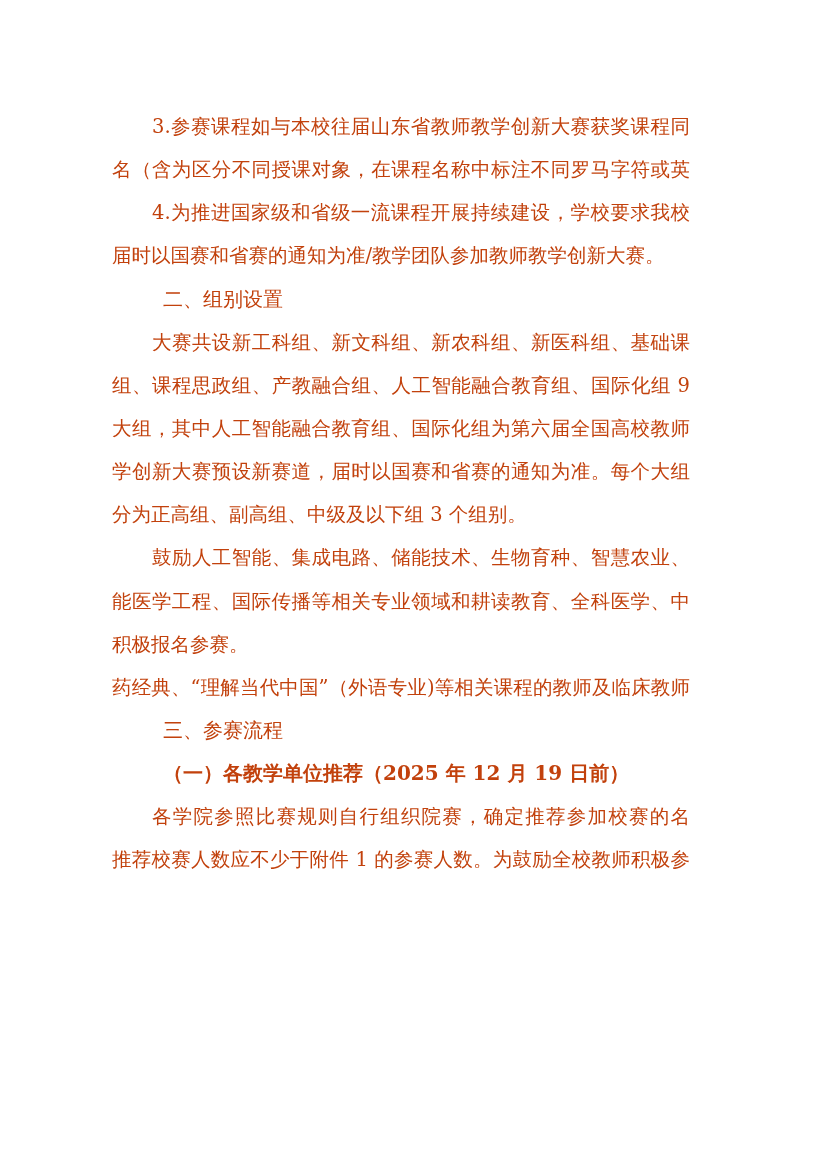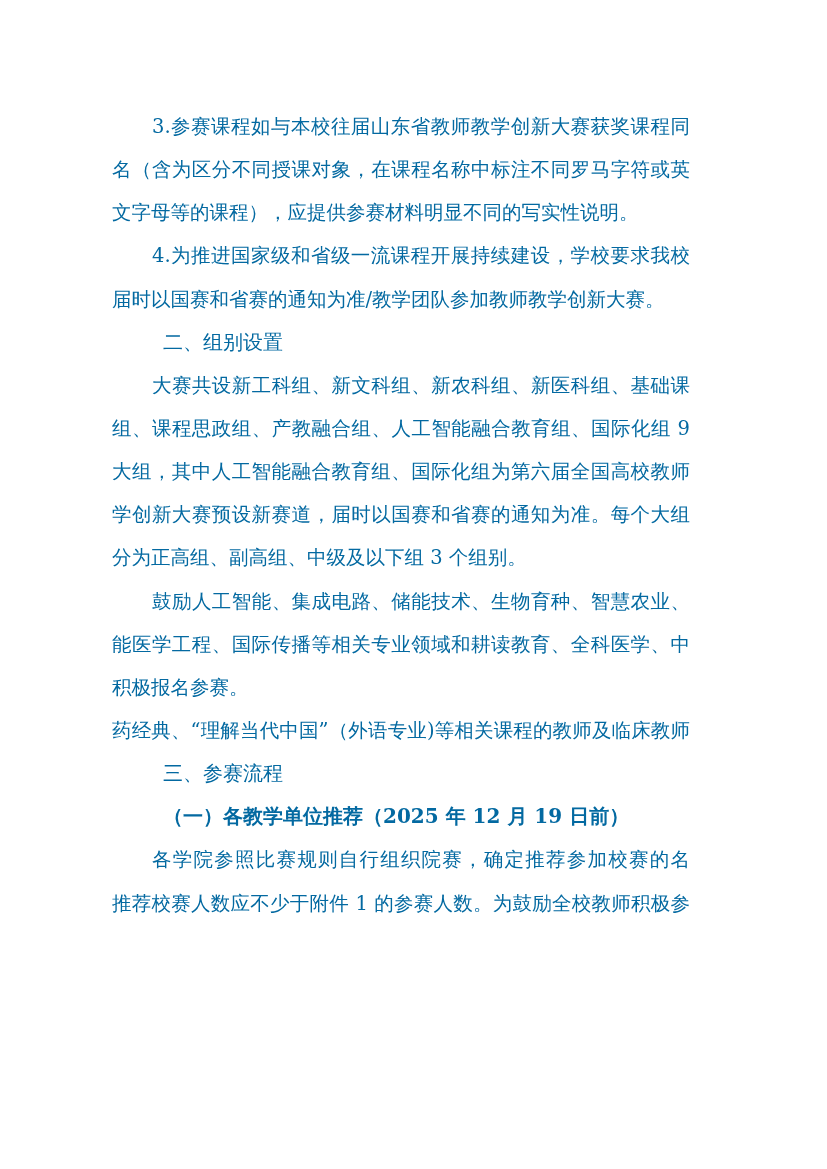--- a/index.html
+++ b/index.html
@@ -18,21 +18,21 @@
     position: absolute;
     left: 0; top: 0;
     width: 827px; height: 1169px;
     background: #ffffff;
   }
   .doc {
     position: absolute;
     left: 112px;
     top: 105px;
     width: 578px;
-    color: #0369a1;
+    color: #c2410c;
   }
   .para { margin: 0; padding: 0; }
   .line {
     height: 43.15px;
     line-height: 43.15px;
     font-size: 19.5px;
     overflow: hidden;
     text-align: justify;
     text-align-last: left;
     text-justify: inter-character;
@@ -60,21 +60,20 @@
   }
 </style>
 </head>
 <body>
 
 <div class="page">
   <div class="doc">
       <div class="para para-body">
         <div class="line j">3.参赛课程如与本校往届山东省教师教学创新大赛获奖课程同</div>
         <div class="line j">名（含为区分不同授课对象，在课程名称中标注不同罗马字符或英</div>
-        <div class="line">文字母等的课程），应提供参赛材料明显不同的写实性说明。</div>
       </div>
       <div class="para para-body">
         <div class="line j">4.为推进国家级和省级一流课程开展持续建设，学校要求我校已</div>
         <div class="line">届时以国赛和省赛的通知为准/教学团队参加教师教学创新大赛。</div>
       </div>
       <div class="para para-heading">
         <div class="line">二、组别设置</div>
       </div>
       <div class="para para-body">
         <div class="line j">大赛共设新工科组、新文科组、新农科组、新医科组、基础课程</div>

